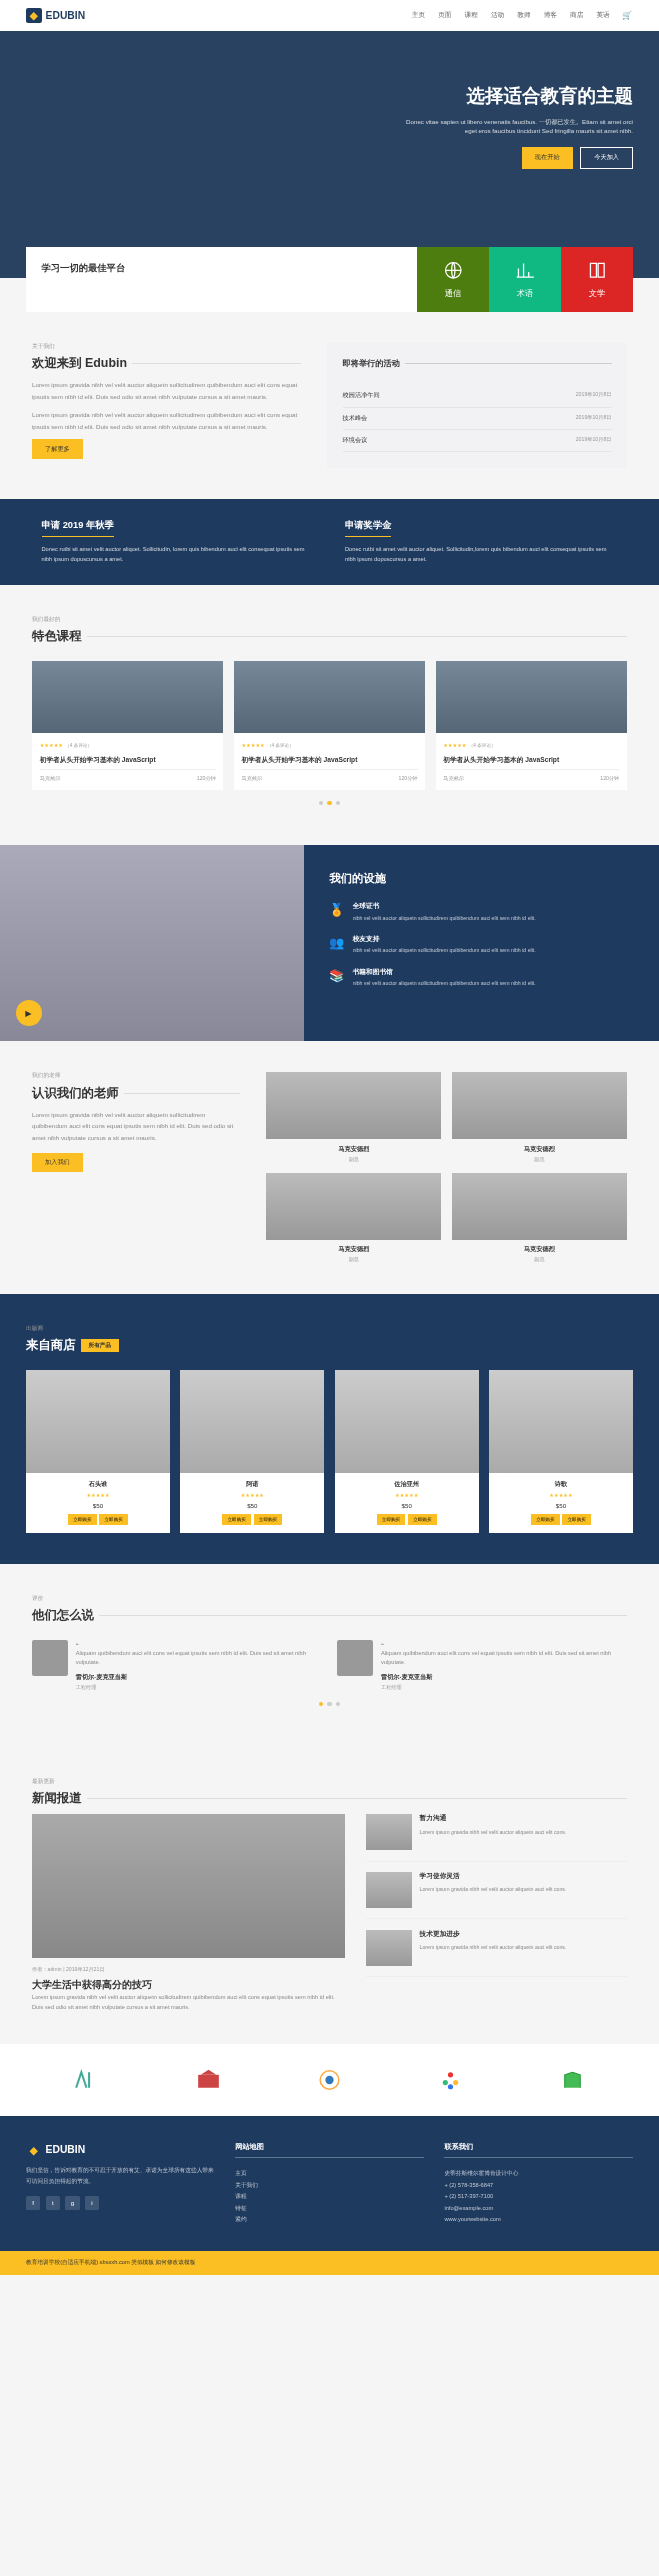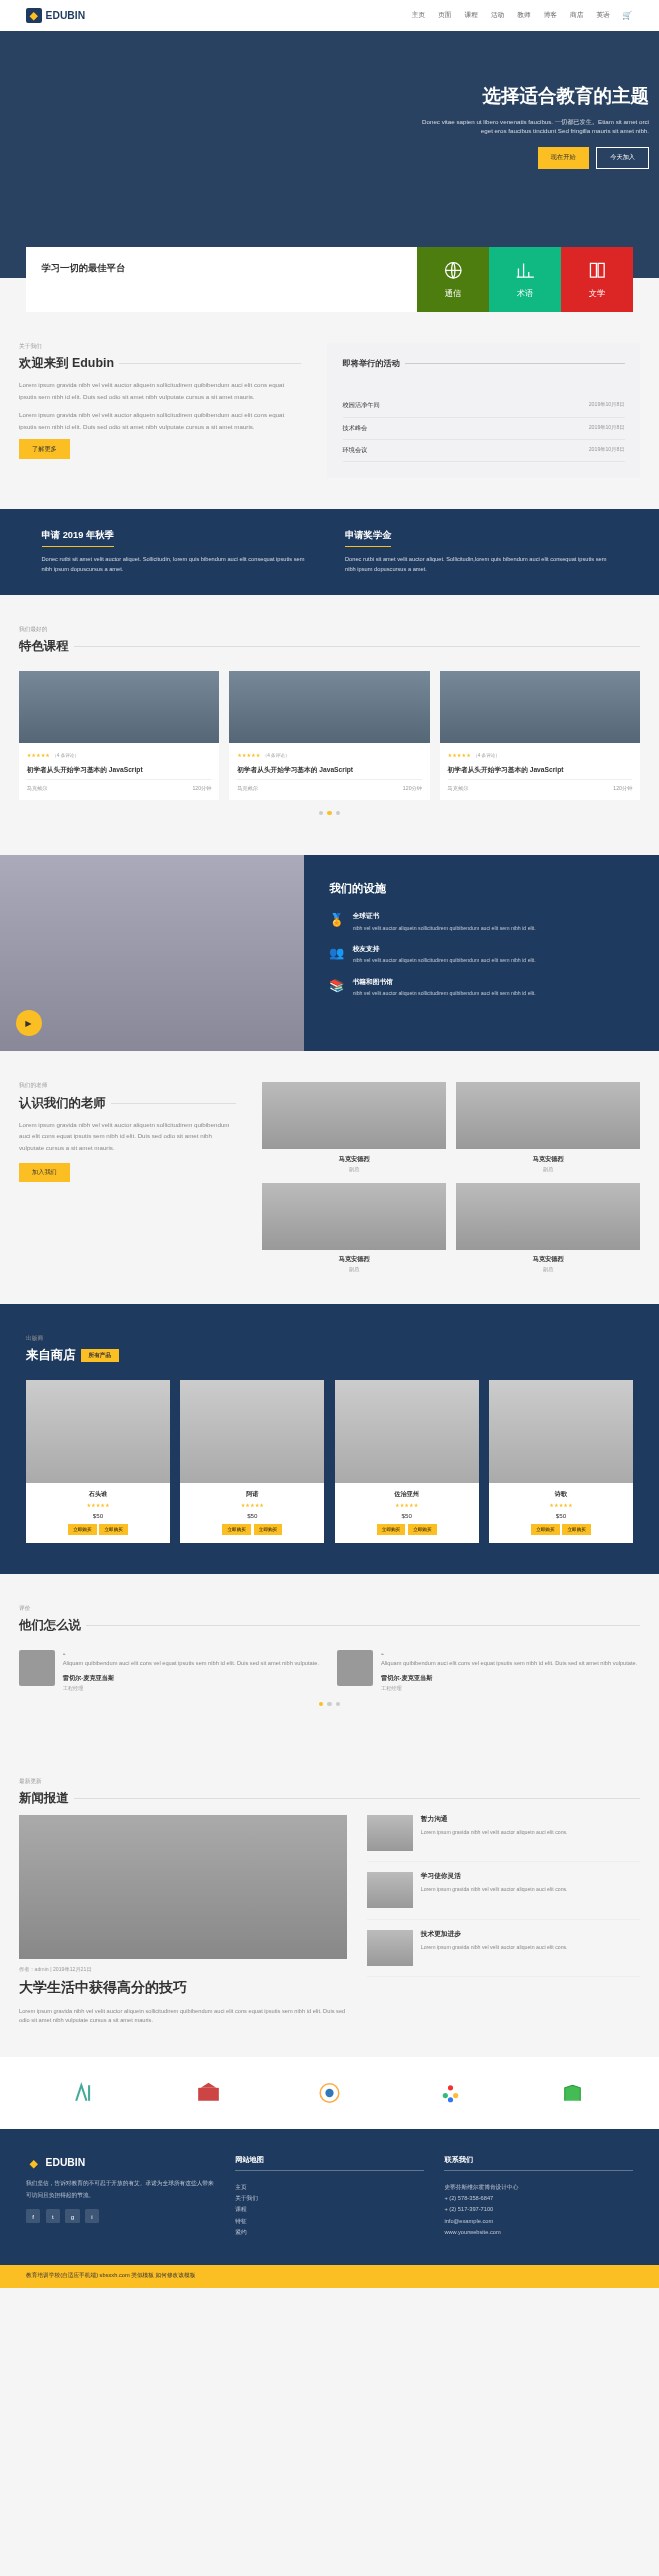--- a/index.html
+++ b/index.html
@@ -3,47 +3,47 @@
 <meta charset="utf-8">
 <style>
 *{margin:0;padding:0;box-sizing:border-box}
 body{font-family:Arial,sans-serif;background:#f5f5f5;color:#333;width:659px}
 .header{background:#fff;padding:7.7px 26px;display:flex;align-items:center;justify-content:space-between}
 .logo{display:flex;align-items:center;gap:4.1px;font-weight:bold;font-size:10.3px;color:#1e3a5f}
 .logo-icon{width:15.5px;height:15.5px;background:#1e3a5f;border-radius:2.1px;display:flex;align-items:center;justify-content:center;color:#fbbf24}
 .nav{display:flex;gap:13px;list-style:none}
 .nav a{color:#666;text-decoration:none;font-size:6.7px}
 .cart{color:#fbbf24}
-.hero{height:247px;background:linear-gradient(rgba(30,58,95,0.7),rgba(30,58,95,0.7)),linear-gradient(#456,#456);color:#fff;padding:52px 10px;text-align:right;position:relative}
+.hero{height:247px;background:linear-gradient(rgba(30,58,95,0.7),rgba(30,58,95,0.7)),linear-gradient(#456,#456);color:#fff;padding:52px 26px;text-align:right;position:relative}
 .hero h1{font-size:18.5px;margin-bottom:10.3px}
 .hero p{font-size:6.2px;opacity:0.8;max-width:232px;margin-left:auto;margin-bottom:13px}
 .hero-btns{display:flex;gap:7.7px;justify-content:flex-end}
 .btn{padding:5.2px 13px;border:none;cursor:pointer;font-size:6.2px}
 .btn-yellow{background:#fbbf24;color:#333}
 .btn-outline{background:transparent;border:0.5px solid #fff;color:#fff}
 .dots{text-align:center;padding:7.7px}
 .dot{display:inline-block;width:4.1px;height:4.1px;background:#ccc;border-radius:50%;margin:0 2.1px}
 .dot.active{background:#fbbf24}
 .feature-bar{display:flex;margin:-31px 26px 0;position:relative;z-index:10}
 .feature-text{background:#fff;padding:15.5px;flex:1}
 .feature-text h3{font-size:9.3px;margin-bottom:2.6px}
 .feature-box{flex:0 0 72px;padding:13px;text-align:center;color:#fff}
 .feature-box svg{width:20.6px;height:20.6px;margin-bottom:5.2px}
 .fb-blue{background:#4d7c0f}
 .fb-green{background:#10b981}
 .fb-red{background:#dc2626}
-.section{padding:31px 19px}
+.section{padding:31px 32px}
 .section-label{color:#999;font-size:5.7px;margin-bottom:4.1px}
 .section-title{font-size:12.4px;font-weight:bold;margin-bottom:7.7px;display:flex;align-items:center;gap:5.2px}
 .section-title::after{content:"";flex:1;height:0.5px;background:#ddd}
 .about{display:flex;gap:26px}
 .about-left{flex:1}
 .about-left p{font-size:6.2px;color:#888;line-height:1.8;margin-bottom:7.7px}
 .about-right{flex:1;background:rgba(240,240,245,0.5);padding:15.5px}
-.about-right h3{font-size:8.2px;margin-bottom:26px;display:flex;align-items:center;gap:5.2px}
+.about-right h3{font-size:8.2px;margin-bottom:16px;display:flex;align-items:center;gap:5.2px}
 .about-right h3::after{content:"";flex:1;height:0.5px;background:#ccc}
 .event{display:flex;justify-content:space-between;padding:6.2px 0;border-bottom:0.5px solid #e5e5e5;font-size:6.2px}
 .event span:last-child{color:#999;font-size:5.2px}
 .apply-bar{background:#1e3a5f;color:#fff;display:flex;padding:20.6px 26px}
 .apply-col{flex:1;padding:0 15.5px}
 .apply-col h3{font-size:9.3px;margin-bottom:7.7px;border-bottom:1px solid #fbbf24;display:inline-block;padding-bottom:4.1px}
 .apply-col p{font-size:5.7px;opacity:0.8;line-height:1.7}
 .courses{display:flex;gap:10.3px;margin-top:15.5px}
 .course-card{flex:1;background:#fff}
 .course-img{height:72px;background:linear-gradient(#789,#567)}
@@ -86,21 +86,21 @@
 .testimonial{flex:1;display:flex;gap:7.7px}
 .test-avatar{width:36px;height:36px;background:#999;border-radius:2.1px;flex-shrink:0}
 .testimonial p{font-size:5.7px;color:#888;line-height:1.7;margin-bottom:5.2px}
 .testimonial h5{font-size:6.2px}
 .testimonial span{font-size:5.2px;color:#999}
 .quote{color:#fbbf24;font-size:12.4px}
 .news{display:flex;gap:20.6px}
 .news-main{flex:1.2}
 .news-img{height:144px;background:linear-gradient(#aaa,#888);margin-bottom:7.7px}
 .news-meta{font-size:5.2px;color:#999;margin-bottom:5.2px}
-.news-main h3{font-size:14px;margin-bottom:10px}
+.news-main h3{font-size:10px;margin-bottom:1px}
 .news-main p{font-size:5.7px;color:#888;line-height:1.7}
 .news-side{flex:1}
 .news-item{display:flex;gap:7.7px;margin-bottom:10.3px;padding-bottom:10.3px;border-bottom:0.5px solid #eee}
 .news-thumb{width:46px;height:36px;background:linear-gradient(#bbb,#999);flex-shrink:0}
 .news-item h4{font-size:6.7px;margin-bottom:4.1px}
 .news-item p{font-size:5.2px;color:#888;line-height:1.6}
 .sponsors{background:#fff;padding:20.6px 26px;display:flex;justify-content:space-around;align-items:center}
 .sponsor{width:41px;height:31px;display:flex;align-items:center;justify-content:center}
 .footer{background:#1e3a5f;color:#fff;padding:26px;display:flex;gap:20.6px}
 .footer-col{flex:1}

